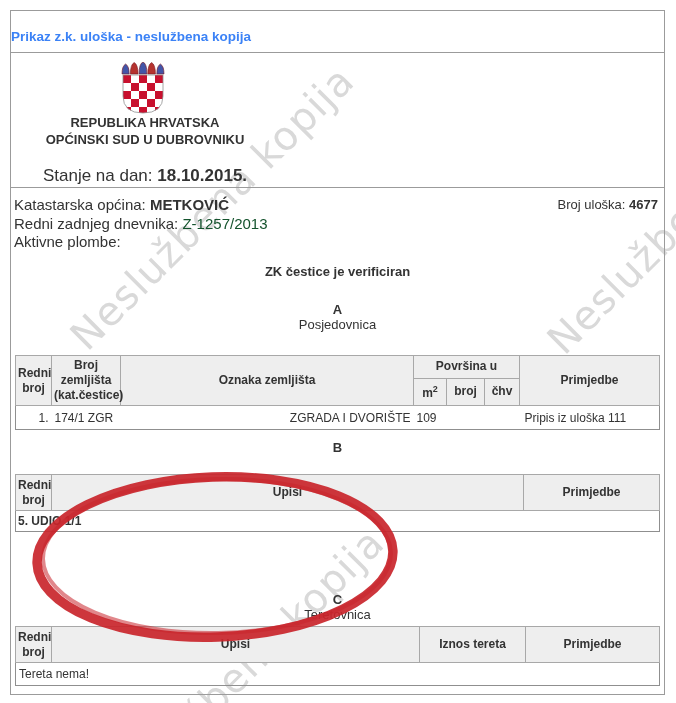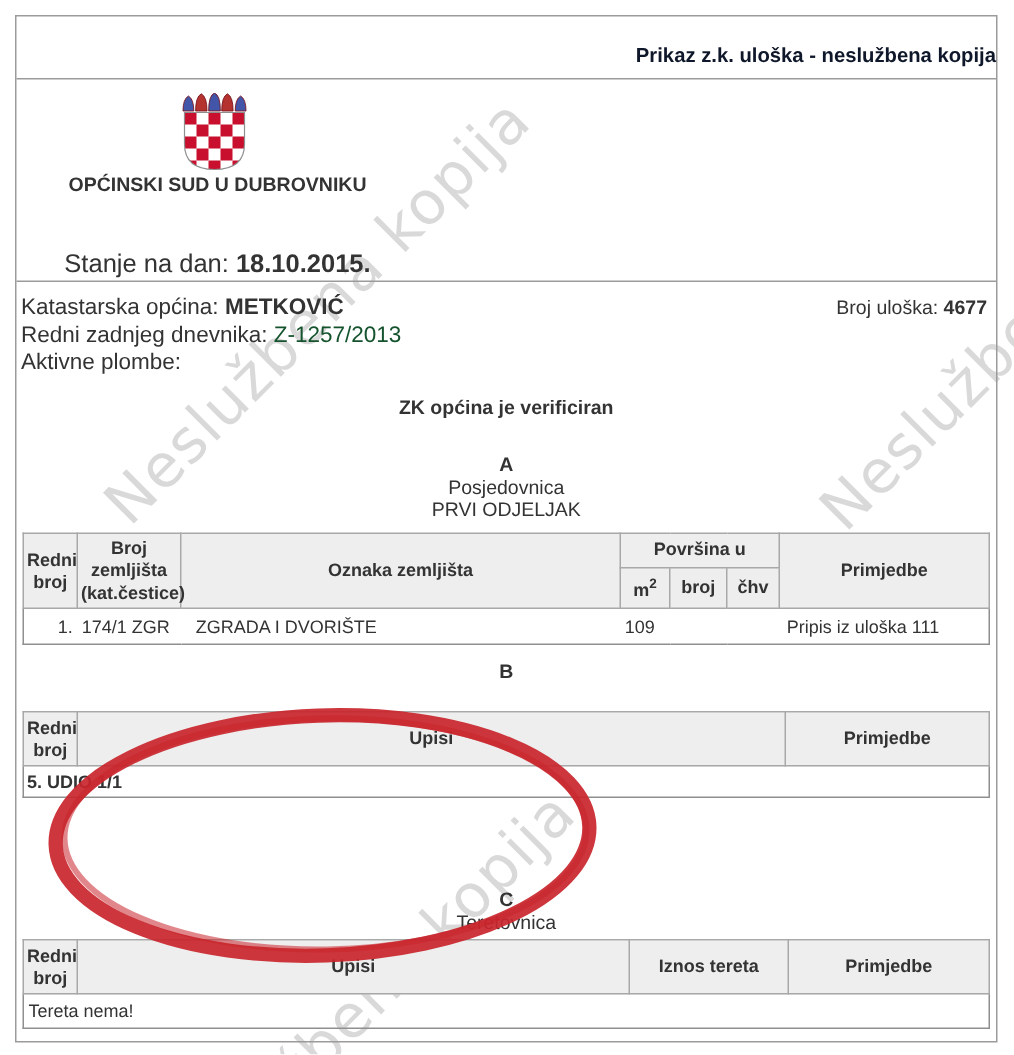--- a/index.html
+++ b/index.html
@@ -13,22 +13,22 @@
     position:absolute; left:10px; top:10px; width:653px; height:683px;
     border:1px solid #9b9b9b; background:transparent; z-index:1;
   }
   .wm {
     position:absolute; z-index:0; white-space:nowrap;
     font-size:40px; letter-spacing:1px; color:#d9d9d9;
     transform:translate(-50%,-50%) rotate(-45deg);
     font-family:"DejaVu Sans",sans-serif;
   }
   .abs { position:absolute; z-index:2; }
-  .doc-title { left:11px; top:29px; width:653px; text-align:right;
-    font-weight:bold; font-size:13.5px; color:#0f172a; }
+  .doc-title { left:11px; top:29px; width:653px; text-align:left;
+    font-weight:bold; font-size:13.5px; color:#3b82f6; }
   .rule { left:11px; width:653px; height:0; border-top:1px solid #9b9b9b; }
   .coat { left:121px; top:62px; }
   .org-block { left:14px; top:114px; width:262px; text-align:center;
     font-weight:bold; font-size:13px; line-height:17px; }
   .date-line { left:14px; top:166px; width:262px; text-align:center;
     font-size:17px; font-weight:normal; }
   .info-left { left:14px; top:196px; font-size:15px; line-height:18.5px; }
   .info-right { top:197px; right:18px; font-size:13px; text-align:right; }
   .bold { font-weight:bold; }
   .red-link { color:#14532d; text-decoration:none; cursor:pointer; }
@@ -94,39 +94,39 @@
           <rect x="26" y="37" width="8" height="8" fill="#c8102e"></rect>
         <rect x="2" y="45" width="8" height="8" fill="#c8102e"></rect>
           <rect x="18" y="45" width="8" height="8" fill="#c8102e"></rect>
           <rect x="34" y="45" width="8" height="8" fill="#c8102e"></rect>
       </g>
       <path d="M2,13 h40 v21 q0,17 -20,17 q-20,0 -20,-17 z" fill="none" stroke="#8f8f8f" stroke-width="0.8"></path>
     </svg>
   </div>
 
   <div class="abs org-block">
+    <div>REPUBLIKA HRVATSKA</div>
     <div>OPĆINSKI SUD U DUBROVNIKU</div>
   </div>
   <div class="abs date-line"><span>Stanje na dan: </span><span class="bold">18.10.2015.</span></div>
 
   <div class="abs rule" style="top:187px;"></div>
 
   <div class="abs info-left">
     <div><span>Katastarska općina: </span><span class="bold">METKOVIĆ</span></div>
     <div><span>Redni zadnjeg dnevnika: </span><a class="red-link">Z-1257/2013</a></div>
     <div><span>Aktivne plombe:</span></div>
   </div>
   <div class="abs info-right"><span>Broj uloška: </span><span class="bold">4677</span></div>
 
-  <div class="abs zk-note">ZK općina je verificiran</div>
+  <div class="abs zk-note">ZK čestice je verificiran</div>
 
   <div class="abs sec-head" style="top:302px;">
     <div class="sec-letter">A</div>
     <div>Posjedovnica</div>
-    <div>PRVI ODJELJAK</div>
   </div>
 
   <div class="abs tblwrap" style="top:355px;">
     <table class="ztable">
       <colgroup>
         <col style="width:36px">
           <col style="width:69px">
           <col style="width:293px">
         <col style="width:33px">
           <col style="width:38px">
@@ -142,21 +142,21 @@
         <th rowspan="2">Primjedbe</th>
       </tr>
       <tr>
         <th><span>m</span><sup>2</sup></th>
         <th>broj</th>
         <th>čhv</th>
       </tr>
       <tr style="height:24px;">
         <td class="cell-right">1.</td>
         <td>174/1 ZGR</td>
-        <td style="padding-left:10px;">ZGRADA I DVORIŠTE</td>
+        <td style="padding-left:10px;text-align:right;">ZGRADA I DVORIŠTE</td>
         <td class="cell-center">109</td>
         <td></td>
         <td></td>
         <td style="padding-left:5px;">Pripis iz uloška 111</td>
       </tr>
     </tbody>
       </table>
   </div>
 
   <div class="abs sec-head" style="top:440px;">

